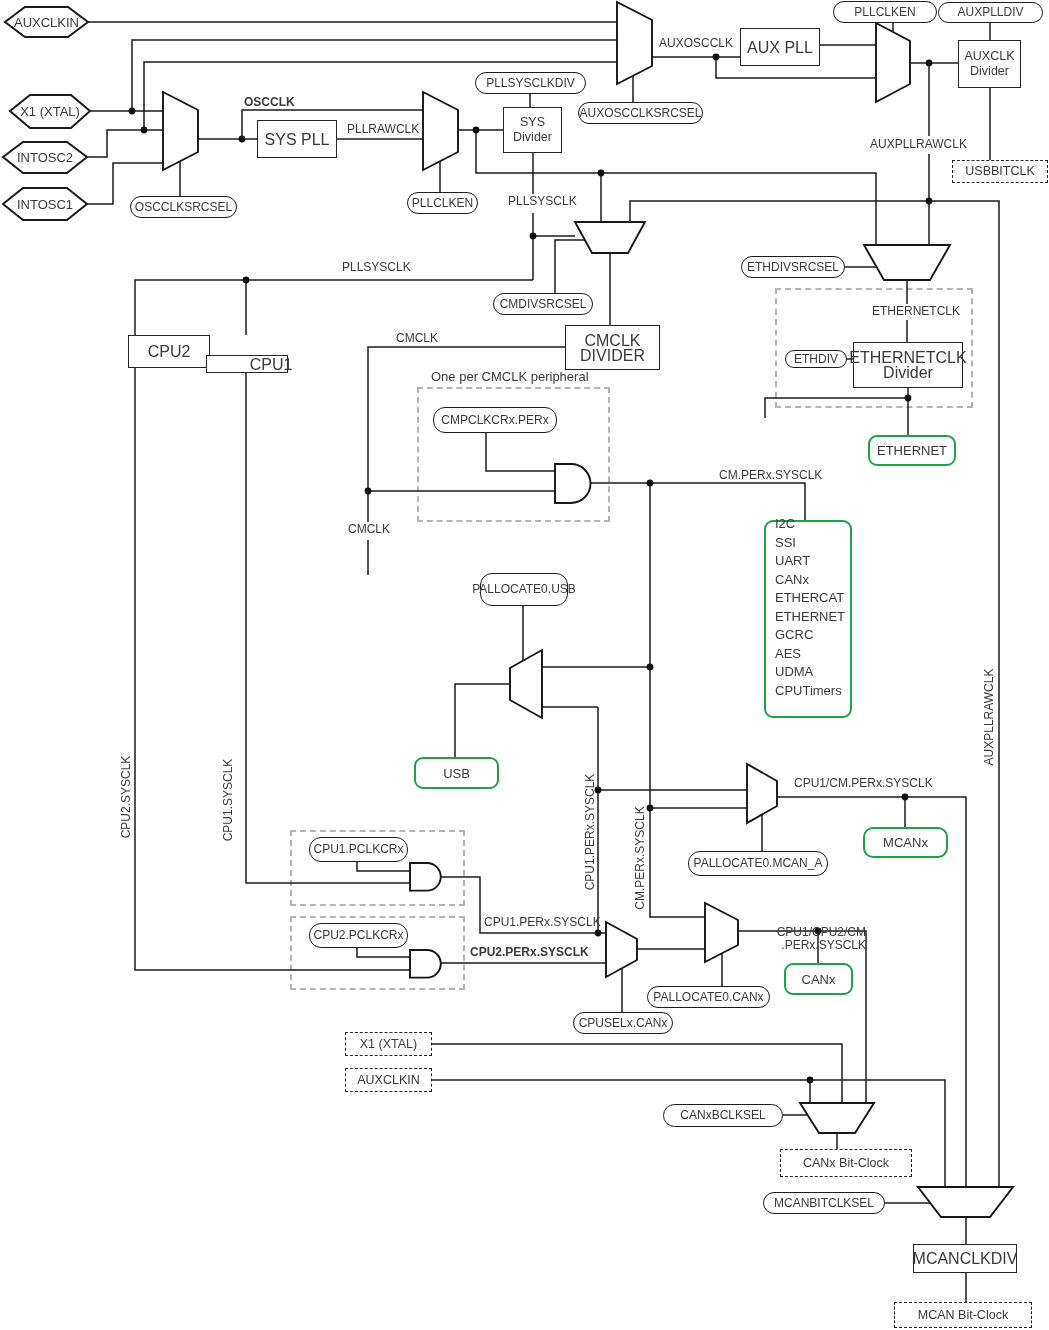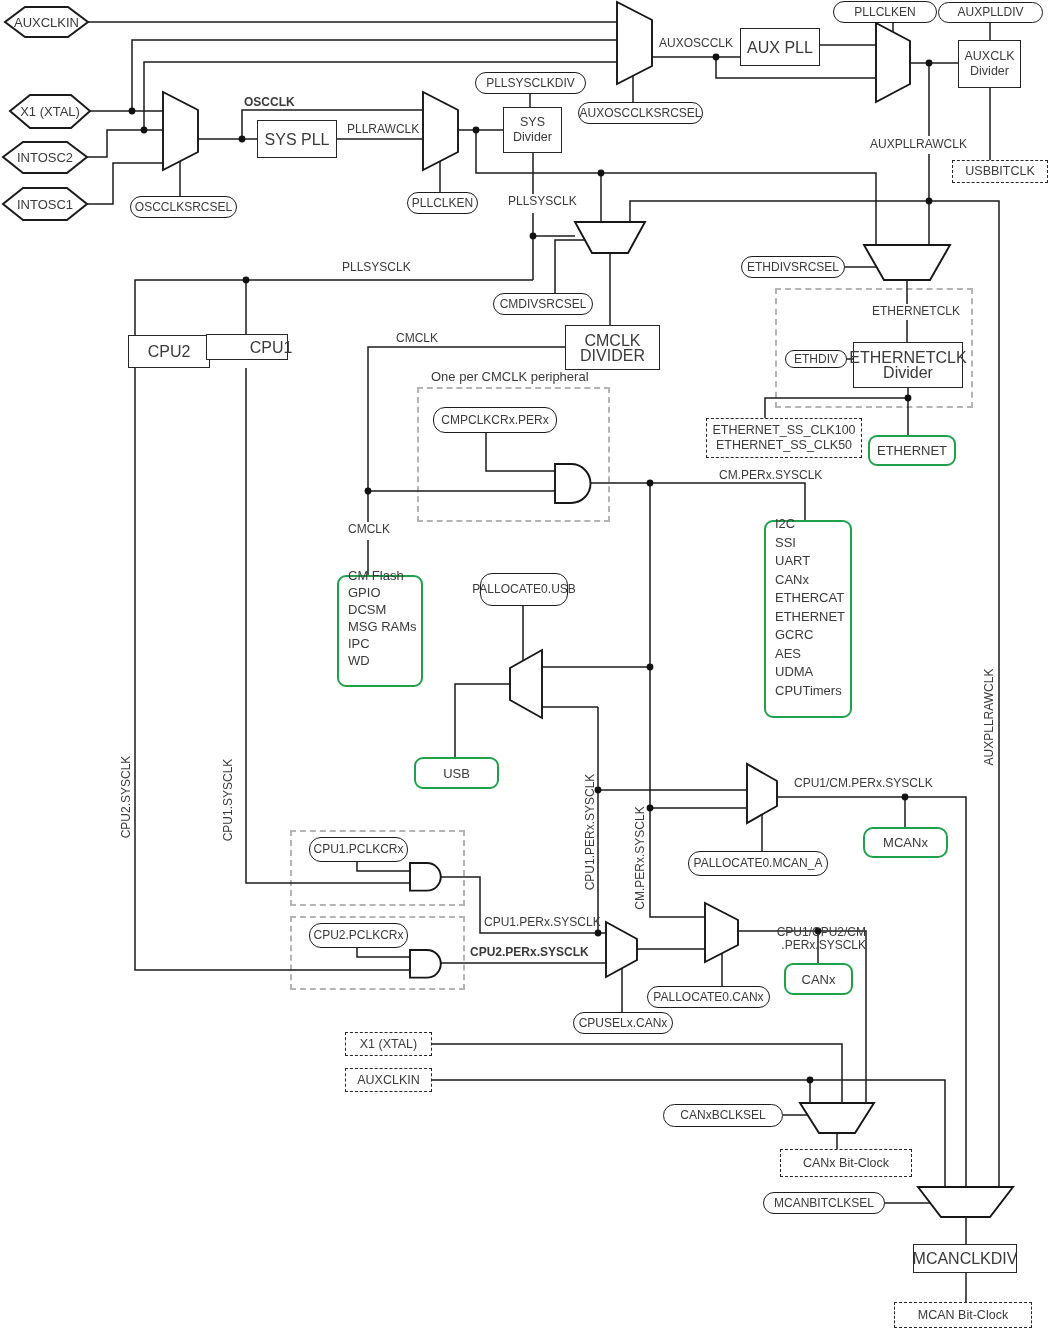--- a/index.html
+++ b/index.html
@@ -182,63 +182,51 @@
   <div class="box" style="left:740px;top:28px;width:80px;height:38px;">
       <span>AUX PLL</span>
     </div>
   <div class="box" style="left:958px;top:40px;width:63px;height:48px;font-size:12.5px;">
     <span>AUXCLK</span>
     <span>Divider</span>
   </div>
   <div class="box" style="left:95px;top:335px;width:82px;height:33px;margin-left:33px;">
       <span>CPU2</span>
     </div>
-  <div class="box" style="left:206px;top:334px;width:82px;height:26px;padding-left:48px;">
+  <div class="box" style="left:206px;top:355px;width:82px;height:18px;padding-left:48px;">
       <span>CPU1</span>
     </div>
   <div class="box" style="left:565px;top:325px;width:95px;height:45px;">
     <span>CMCLK</span>
     <span>DIVIDER</span>
   </div>
   <div class="box" style="left:853px;top:342px;width:110px;height:46px;">
     <span>ETHERNETCLK</span>
     <span>Divider</span>
   </div>
   <div class="box" style="left:913px;top:1244px;width:104px;height:29px;">
       <span>MCANCLKDIV</span>
     </div>
 
   <div class="dashb" style="left:952px;top:160px;width:96px;height:23px;">
       <span>USBBITCLK</span>
     </div>
-  <div class="dashb" style="left:706px;top:418px;width:156px;height:40px;">
-    <span>ETHERNET_SS_CLK100</span>
-    <span>ETHERNET_SS_CLK50</span>
-  </div>
   <div class="dashb" style="left:345px;top:1032px;width:87px;height:24px;">
       <span>X1 (XTAL)</span>
     </div>
   <div class="dashb" style="left:345px;top:1068px;width:87px;height:24px;">
       <span>AUXCLKIN</span>
     </div>
   <div class="dashb" style="left:780px;top:1149px;width:132px;height:28px;">
       <span>CANx Bit-Clock</span>
     </div>
   <div class="dashb" style="left:894px;top:1302px;width:138px;height:26px;">
       <span>MCAN Bit-Clock</span>
     </div>
 
-  <div class="greenbox glist" style="left:337px;top:575px;width:86px;height:112px;line-height:17px;">
-    <span>CM Flash</span>
-    <span>GPIO</span>
-    <span>DCSM</span>
-    <span>MSG RAMs</span>
-    <span>IPC</span>
-    <span>WD</span>
-  </div>
   <div class="greenbox" style="left:414px;top:757px;width:85px;height:32px;">
       <span>USB</span>
     </div>
   <div class="greenbox glist" style="left:764px;top:520px;width:88px;height:198px;line-height:18.5px;padding-top:7px;">
     <span>I2C</span>
     <span>SSI</span>
     <span>UART</span>
     <span>CANx</span>
     <span>ETHERCAT</span>
     <span>ETHERNET</span>

